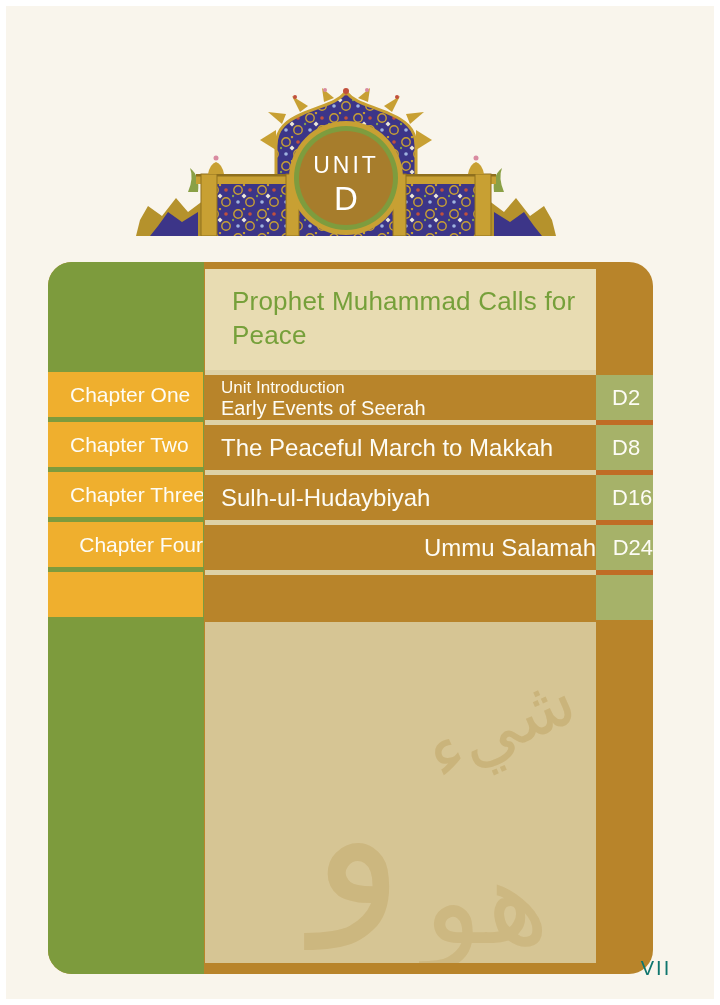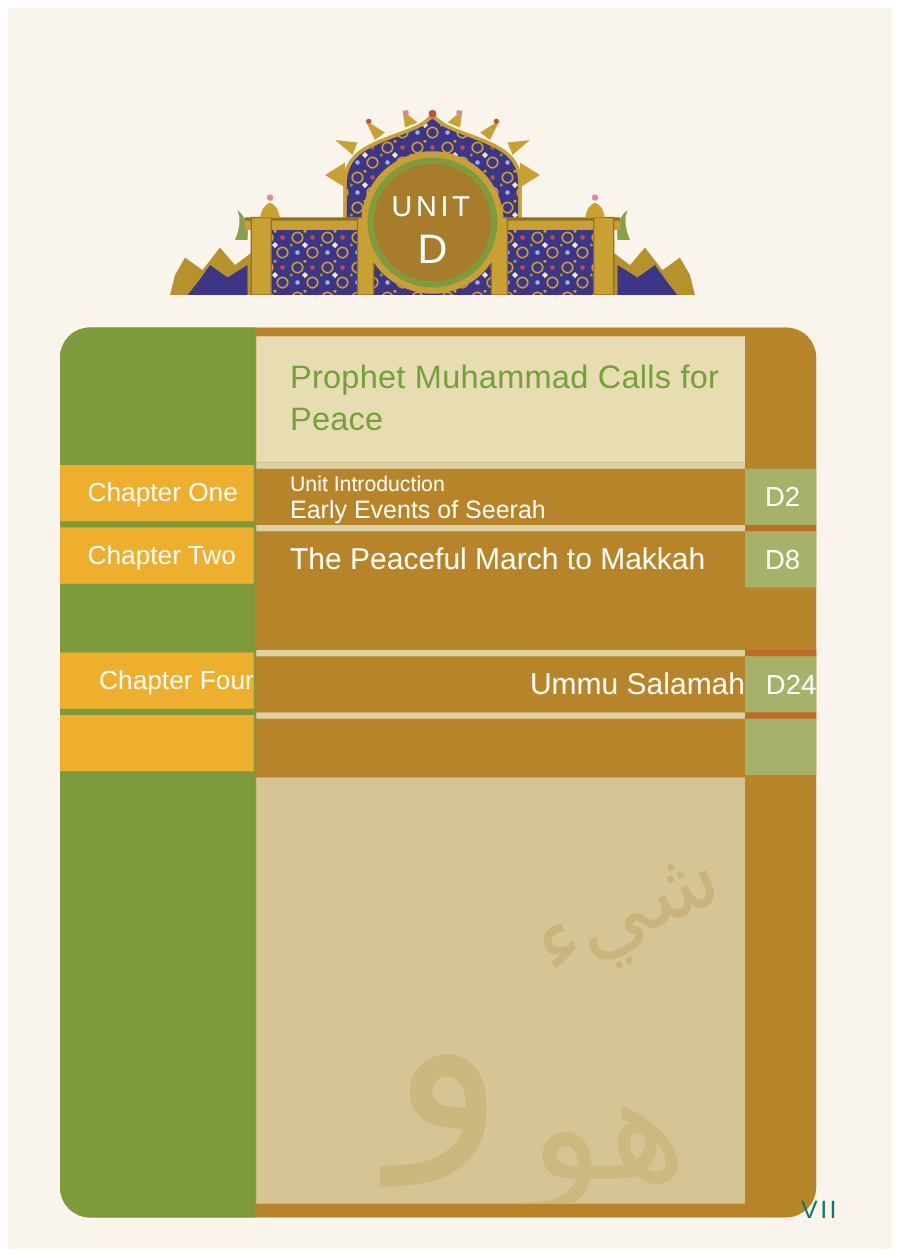--- a/index.html
+++ b/index.html
@@ -23,21 +23,21 @@
 
   .row  { position:absolute; left:0; width:605px; height:50px; }
   .r0 { top:108px; } .r1 { top:158px; } .r2 { top:208px; } .r3 { top:258px;text-align:right; } .r4 { top:308px; }
   .row > div { position:absolute; }
   .mdiv { top:0; left:157px; width:391px; height:5px; background:#ddd1a6; }
   .pdiv { top:0; left:548px; width:57px; height:5px; background:#c06c26; }
   .chip { top:2px; left:0; width:155px; height:45px; background:#efaf2e;
           color:#fdfcf5; font-size:21px; line-height:45px; padding-left:22px;
           white-space:nowrap; overflow:hidden; }
   .mcell { top:5px; left:157px; width:391px; height:45px; color:#fdfcf5;
-           display:flex; flex-direction:column; justify-content:center; padding-left:27px; }
+           display:flex; flex-direction:column; justify-content:center; padding-left:16px; }
   .mcell .l1 { font-size:24px; line-height:26px; white-space:nowrap; }
   .mcell .l2 { font-size:20px; line-height:20px; }
   .r0 .mcell .l1 { font-size:17px; line-height:20px; }
   .pcell { top:5px; left:548px; width:57px; height:45px; background:#a6b269;
            color:#fdfcf5; font-size:22px; line-height:45px; padding-left:16px; }
 
   .tanblock { position:absolute; left:157px; top:360px; width:391px; height:341px;
               background:#d6c594; overflow:hidden; }
   .wm { position:absolute; right:2px; bottom:0; }
 
@@ -71,20 +71,30 @@
       <div class="mdiv"></div>
       <div class="pdiv"></div>
       <div class="chip">Chapter Two</div>
       <div class="mcell">
         <div class="l1">The Peaceful March to Makkah</div>
         <div class="l2"></div>
       </div>
       <div class="pcell">D8</div>
     </div>
 
+    <div class="row r2">
+      <div class="mdiv"></div>
+      <div class="pdiv"></div>
+      <div class="chip">Chapter Three</div>
+      <div class="mcell">
+        <div class="l1">Sulh-ul-Hudaybiyah</div>
+        <div class="l2"></div>
+      </div>
+      <div class="pcell">D16</div>
+    </div>
 
     <div class="row r3">
       <div class="mdiv"></div>
       <div class="pdiv"></div>
       <div class="chip">Chapter Four</div>
       <div class="mcell">
         <div class="l1">Ummu Salamah</div>
         <div class="l2"></div>
       </div>
       <div class="pcell">D24</div>

